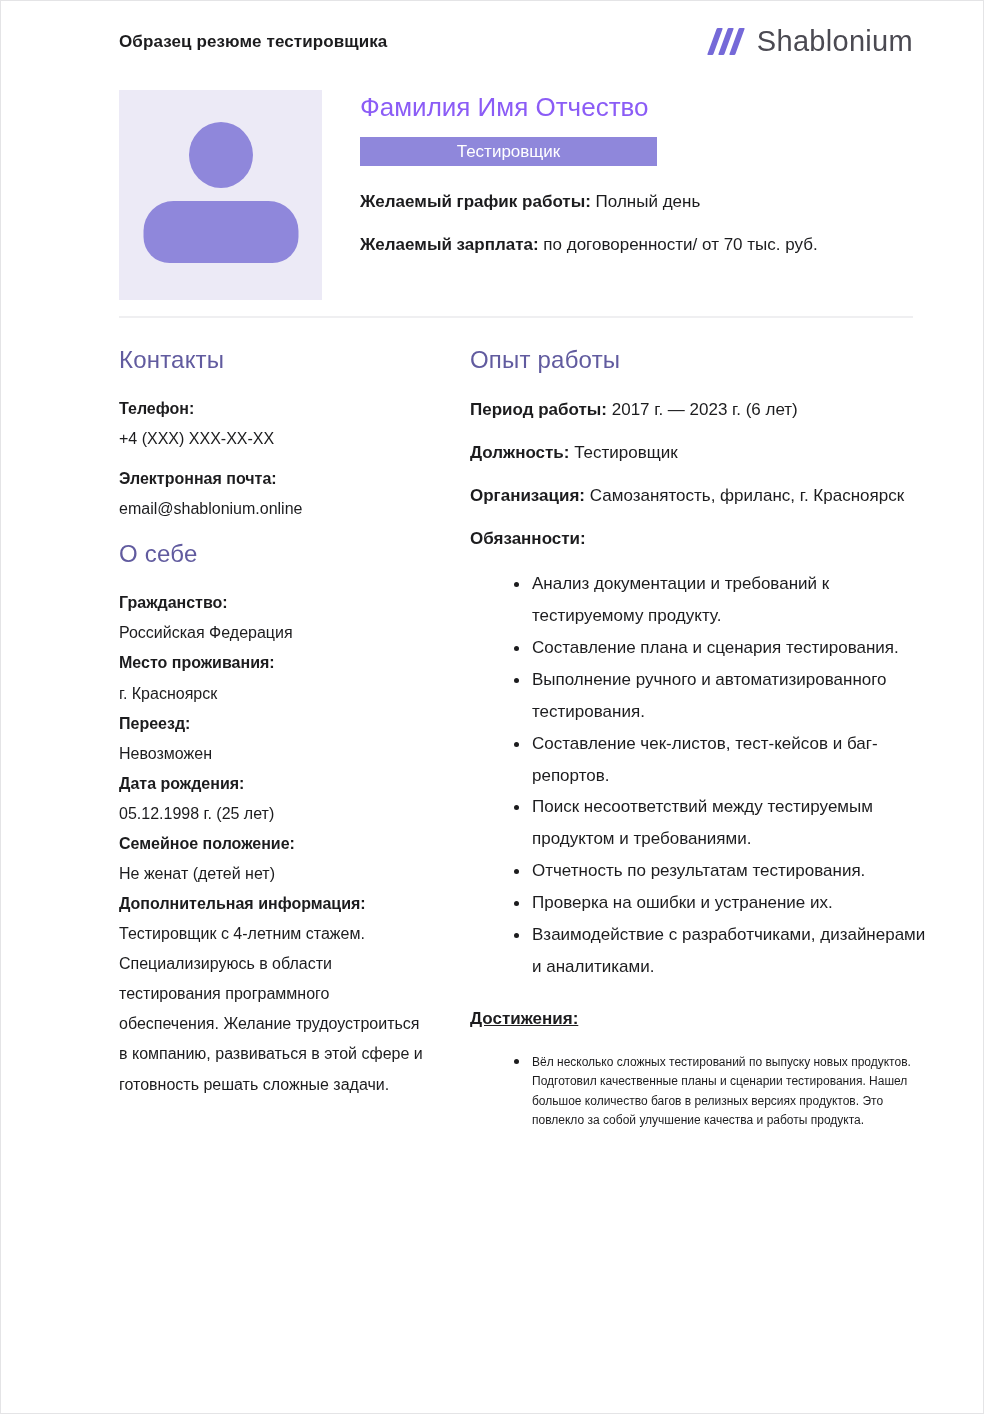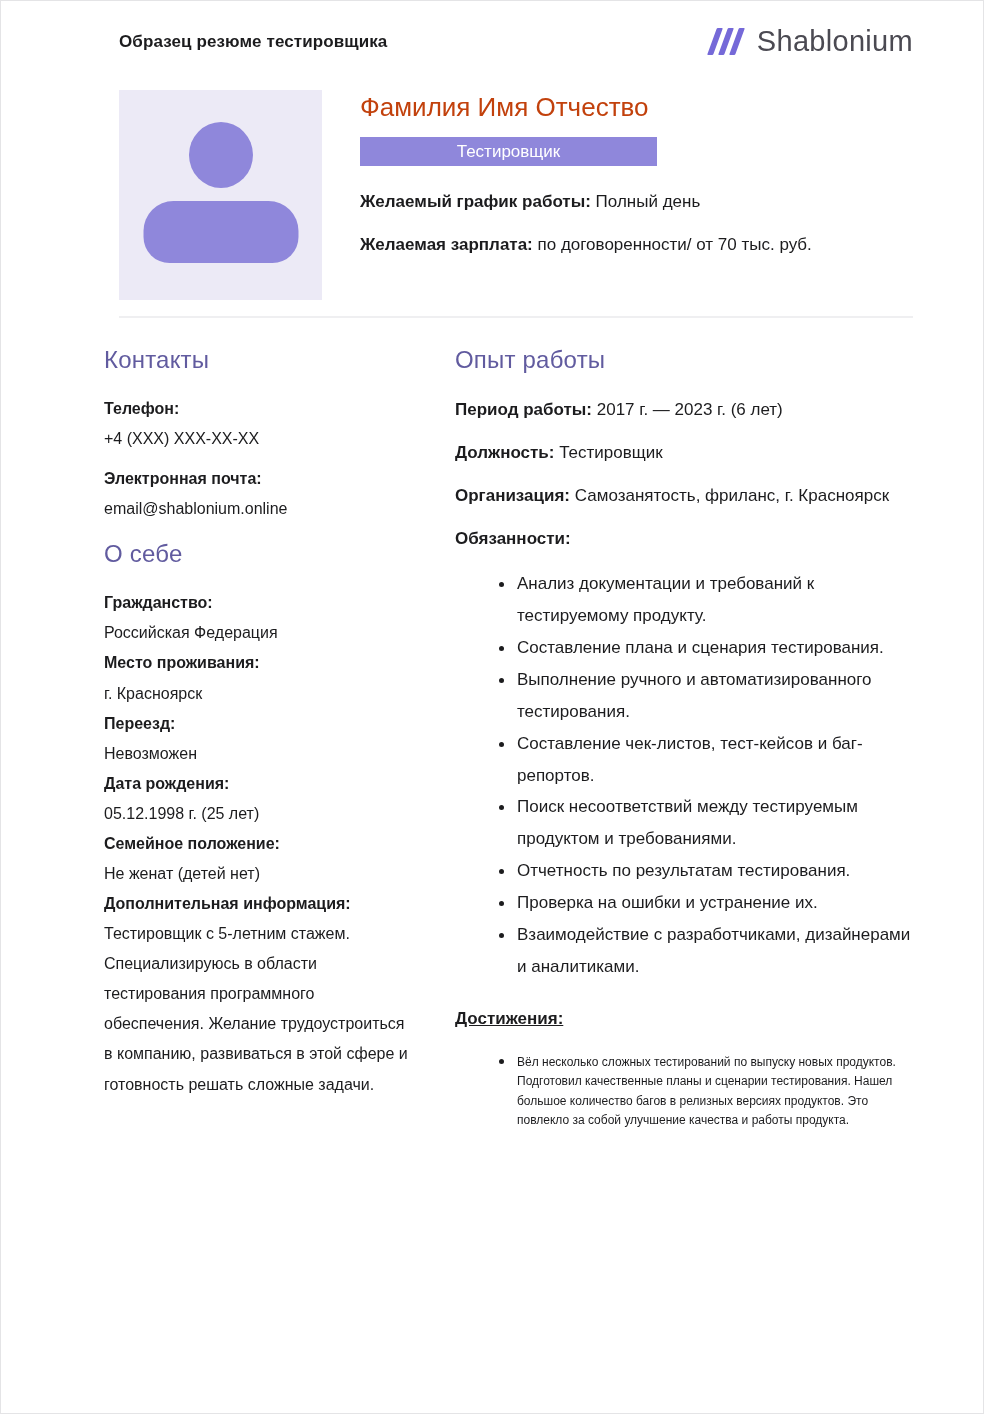--- a/index.html
+++ b/index.html
@@ -53,35 +53,35 @@
     position:absolute;left:50%;top:15%;transform:translateX(-50%);
     width:64px;height:66px;border-radius:50%;
     background:var(--accent);
   }
   .avatar .shoulders{
     position:absolute;left:50%;top:53%;transform:translateX(-50%);
     width:155px;height:62px;border-radius:30px 30px 26px 26px;
     background:var(--accent);
   }
   .profile-info{margin-left:38px;padding-top:2px;}
-  .full-name{font-size:26px;font-weight:400;color:#c2410c;margin-bottom:14px;}
+  .full-name{font-size:26px;font-weight:400;color:#8b5cf6;margin-bottom:14px;}
   .badge{
     width:297px;height:29px;line-height:29px;
     background:var(--accent);color:#fff;
     text-align:center;font-size:17px;
     margin-bottom:20px;
   }
   .kv{font-size:17px;line-height:1.88;margin-bottom:11px;}
   .kv .lbl{font-weight:700;}
 
   
   .hrule{border:none;height:2px;background:var(--divider);margin-top:16px;}
 
   
-  .columns{display:flex;margin-top:28px;justify-content:flex-end;}
+  .columns{display:flex;margin-top:28px;}
   .col-left{width:310px;flex:0 0 310px;}
   .vdivider{width:1px;background:var(--divider);margin-left:22px;}
   .col-right{width:458px;flex:0 0 458px;margin-left:19px;}
 
   h2.section{
     font-size:24px;font-weight:400;color:var(--heading);
     margin-bottom:20px;letter-spacing:.2px;
   }
   h2.about-heading{margin-top:16px;}
 
@@ -122,21 +122,21 @@
       <div class="shoulders"></div>
     </div>
     <div class="profile-info">
       <h1 class="full-name">Фамилия Имя Отчество</h1>
       <div class="badge">Тестировщик</div>
       <p class="kv">
         <span class="lbl">Желаемый график работы:</span>
         <span>Полный день</span>
       </p>
       <p class="kv">
-        <span class="lbl">Желаемая зарплата:</span>
+        <span class="lbl">Желаемый зарплата:</span>
         <span>по договоренности/ от 70 тыс. руб.</span>
       </p>
     </div>
   </section>
 
   <hr class="hrule">
 
   <div class="columns">
 
     <aside class="col-left">
@@ -169,21 +169,21 @@
         <div class="field">
           <span class="lbl">Дата рождения:</span>
           <span class="val">05.12.1998 г. (25 лет)</span>
         </div>
         <div class="field">
           <span class="lbl">Семейное положение:</span>
           <span class="val">Не женат (детей нет)</span>
         </div>
         <div class="field">
           <span class="lbl">Дополнительная информация:</span>
-          <span class="val">Тестировщик с 5-летним стажем. Специализируюсь в области тестирования программного обеспечения. Желание трудоустроиться в компанию, развиваться в этой сфере и готовность решать сложные задачи.</span>
+          <span class="val">Тестировщик с 4-летним стажем. Специализируюсь в области тестирования программного обеспечения. Желание трудоустроиться в компанию, развиваться в этой сфере и готовность решать сложные задачи.</span>
         </div>
       </section>
     </aside>
 
     <div class="vdivider"></div>
 
     <main class="col-right">
       <section>
         <h2 class="section">Опыт работы</h2>
         <p class="kv">

